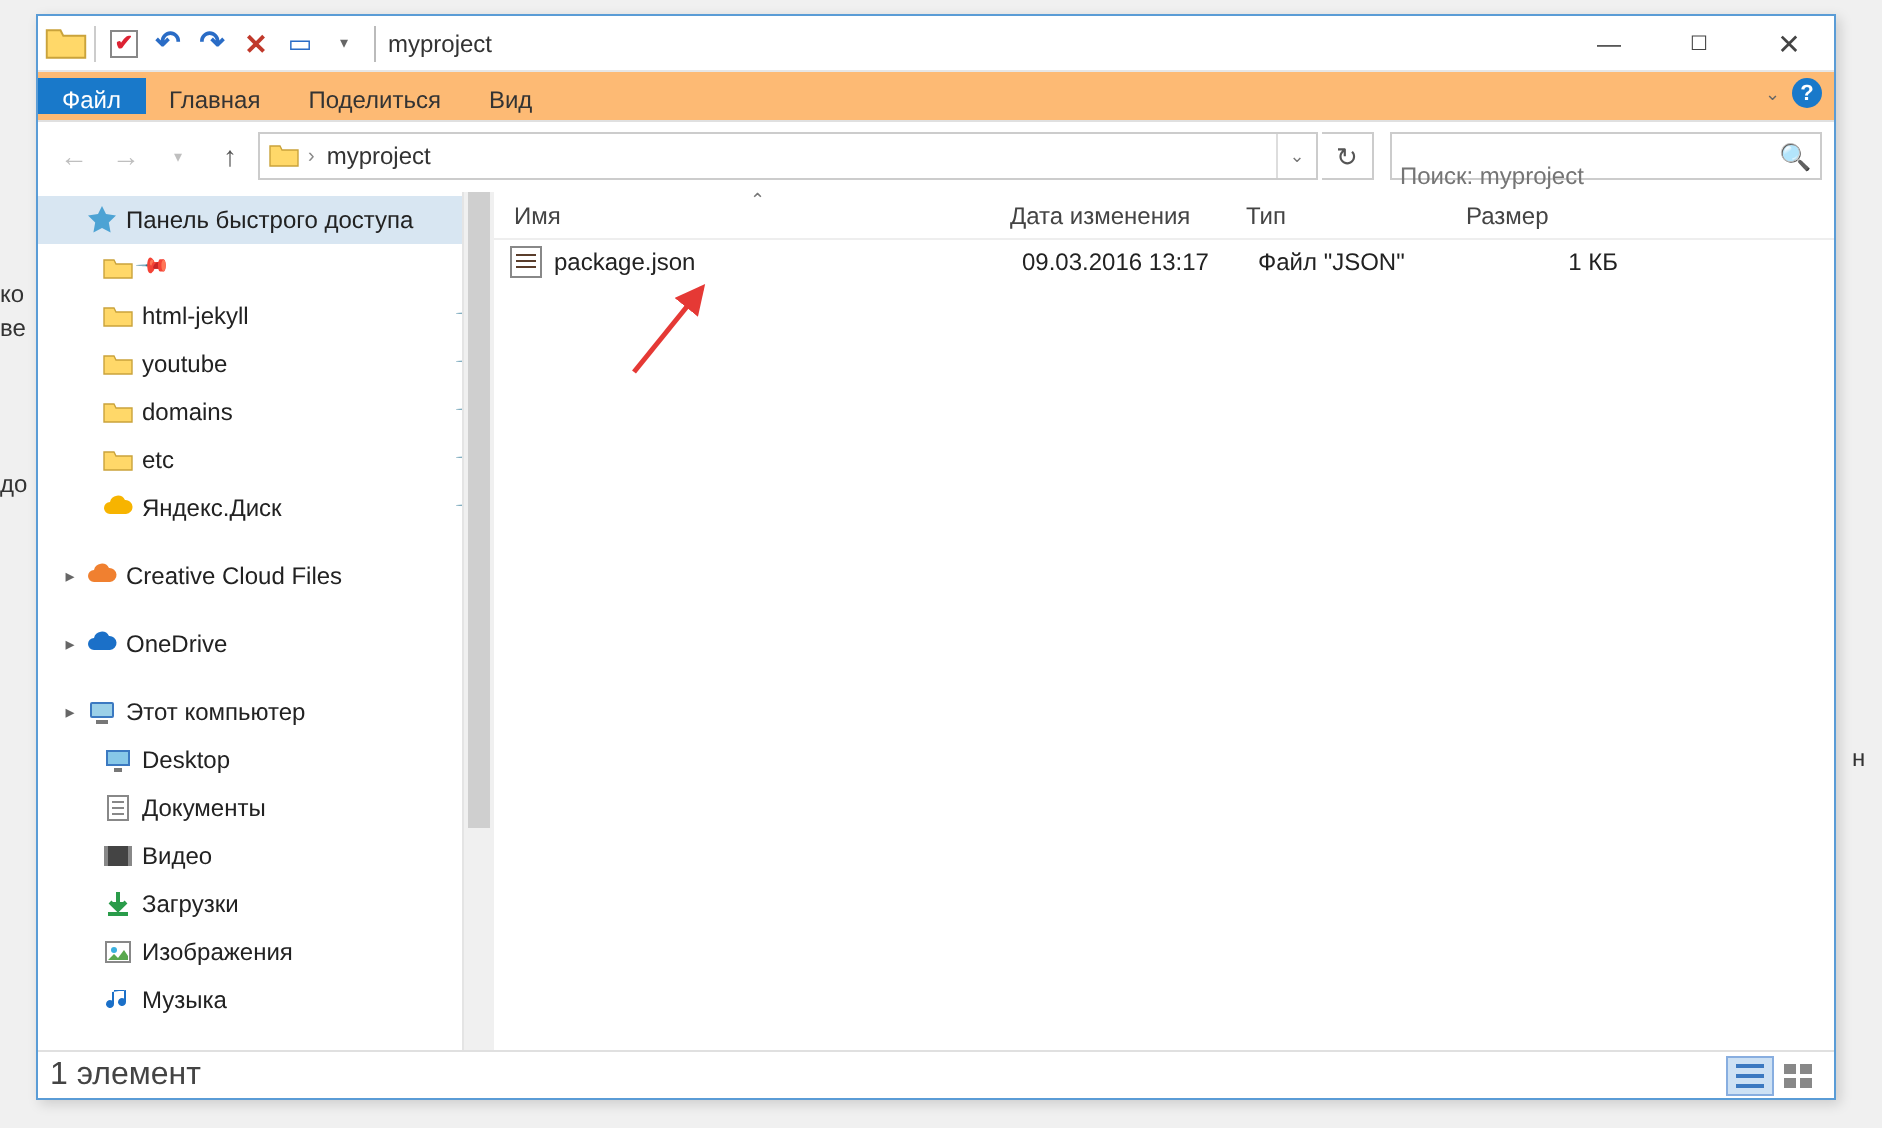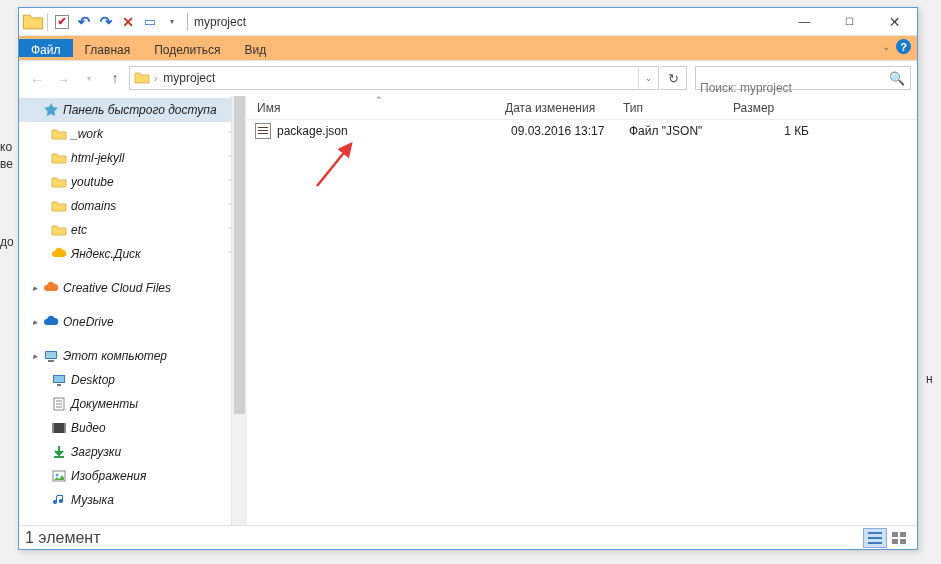--- a/index.html
+++ b/index.html
@@ -45,21 +45,21 @@
   .search input{ flex:1; border:none; outline:none; font-size:12px; color:#0f766e; background:transparent;margin-top:19px;}
   .search .sico{ color:#777; font-size:13px;}
 
   
   .body { position:absolute; top: 88px; left:0; right:0; bottom: 24px; display:flex; }
 
   
   .sidebar { width:228px; position:relative; }
   .sidebar .scroll{ position:absolute; right:0; top:0; bottom:0; width:16px; background:#f0f0f0; border-left:1px solid #e4e4e4;}
   .sidebar .thumb{ position:absolute; left:2px; right:2px; top:0; height:318px; background:#cfcfcf;}
-  .tree { padding-top:2px;font-style:italic; }
+  .tree { padding-top:2px; }
   .node { display:flex; align-items:center; height:24px; font-size:12px; color:#222; padding-left:12px; white-space:nowrap;}
   .node.qa { background:#d8e6f2; }
   .node .exp { width:12px; font-size:9px; color:#666; text-align:center;}
   .node .exp.none{ visibility:hidden;}
   .node .nico{ width:20px; display:flex; justify-content:center;}
   .node .lbl{ flex:1; padding-left:2px;}
   .node .pin{ width:18px; color:#8ea4bd; font-size:11px; transform:rotate(45deg);}
   .indent1{ padding-left:30px;}
   .indent0{ padding-left:10px;}
   .spacer{ height:10px;}
@@ -172,21 +172,20 @@
               </svg>
             </span>
     <span class="lbl">Панель быстрого доступа</span>
           </div>
           <div class="node indent1">
       <span class="nico">
               <svg viewBox="0 0 16 16">
                 <path fill="#ffd869" stroke="#caa33b" stroke-width=".7" d="M1 4h5l1 2h8v7H1z"></path>
               </svg>
             </span>
-      <span class="lbl">_work</span>
       <span class="pin">📌</span>
           </div>
           <div class="node indent1">
       <span class="nico">
               <svg viewBox="0 0 16 16">
                 <path fill="#ffd869" stroke="#caa33b" stroke-width=".7" d="M1 4h5l1 2h8v7H1z"></path>
               </svg>
             </span>
       <span class="lbl">html-jekyll</span>
       <span class="pin">📌</span>

